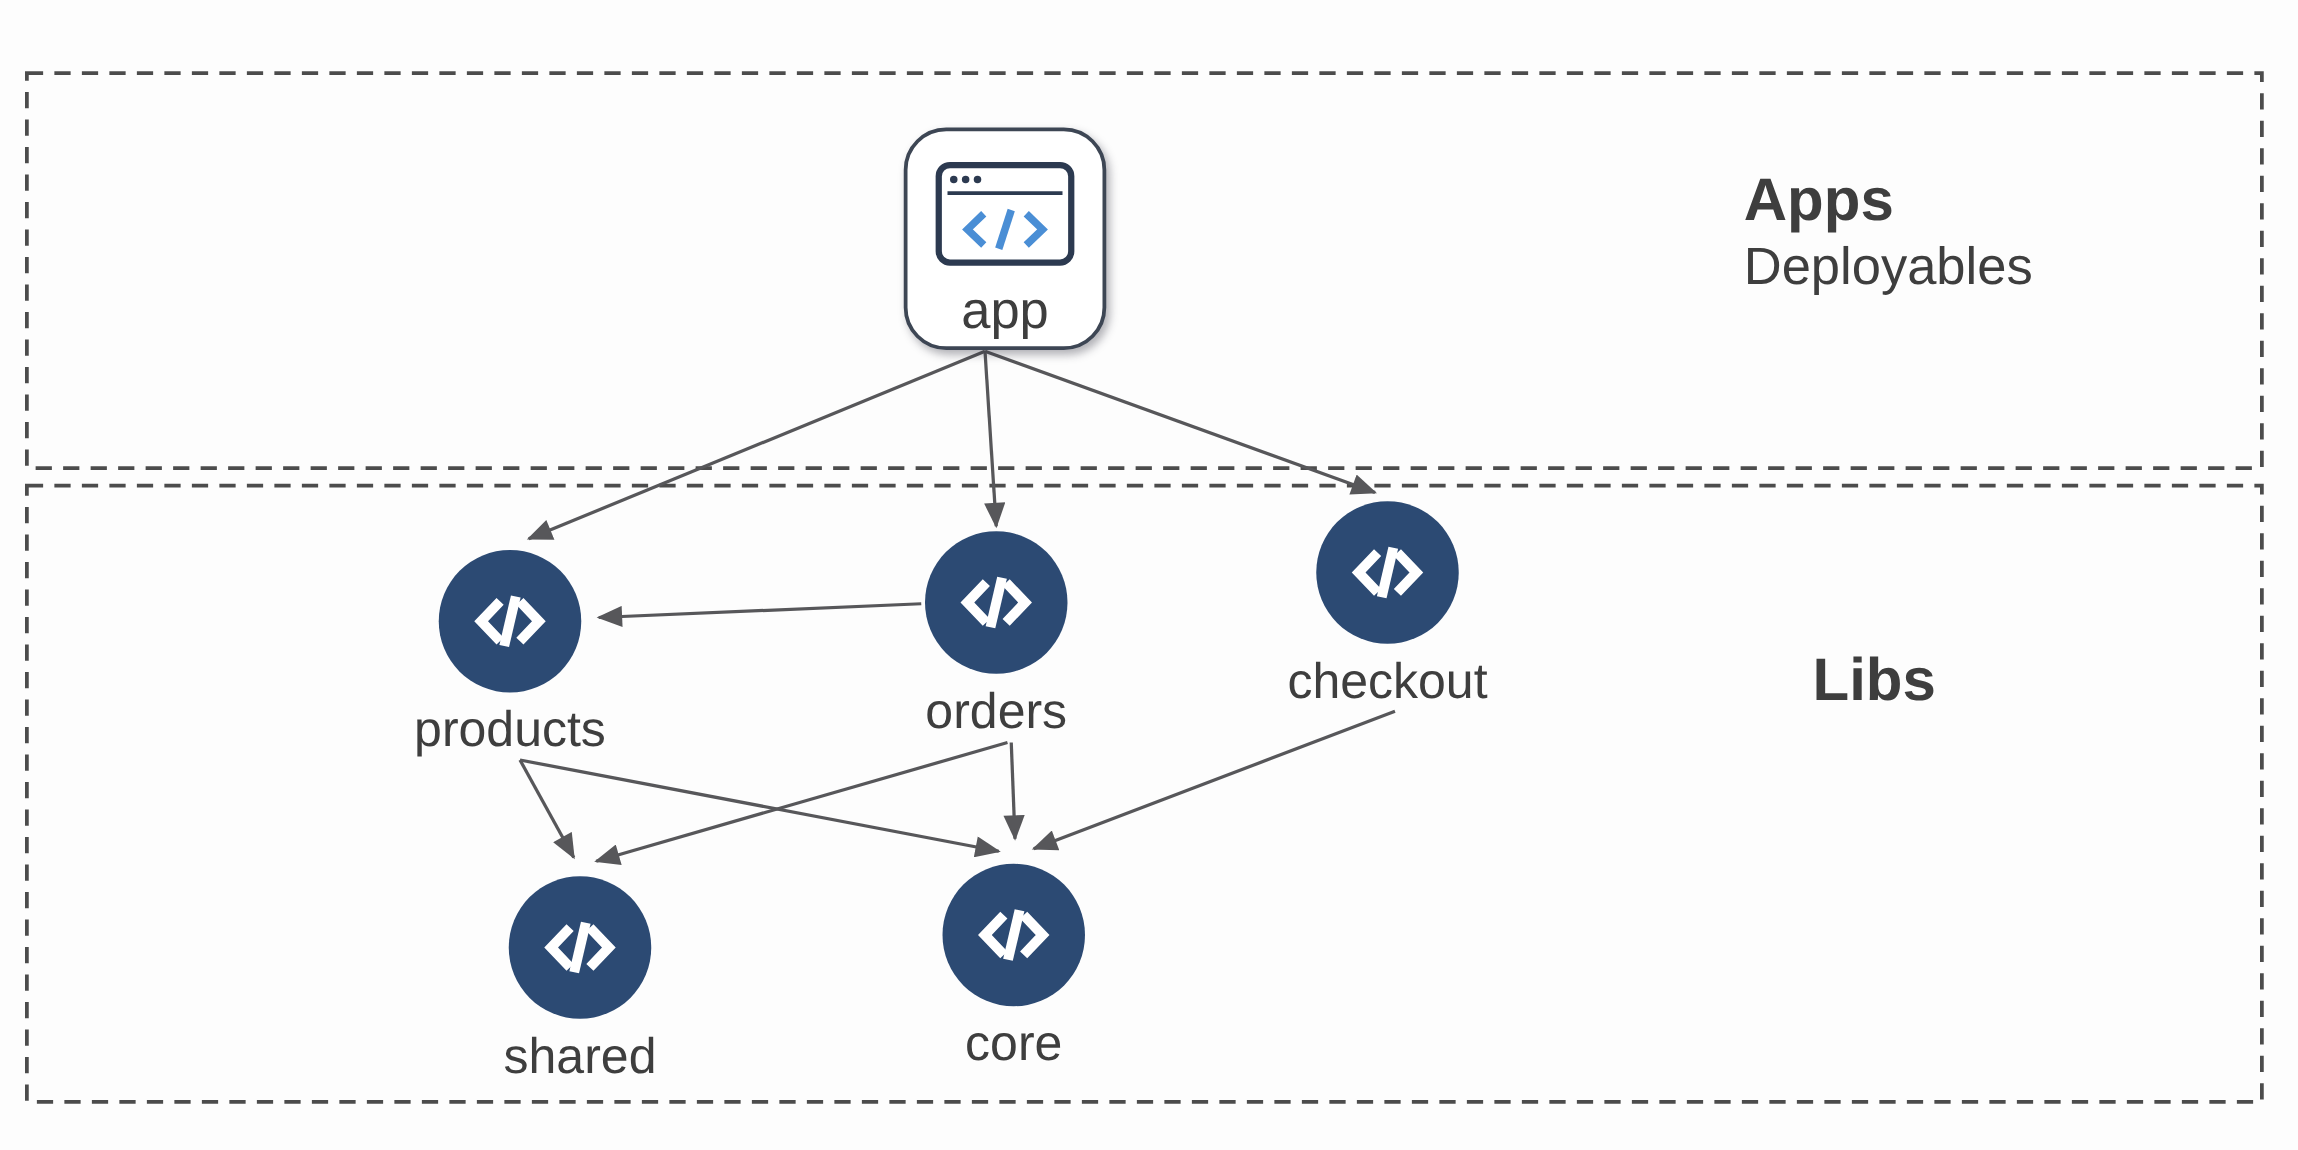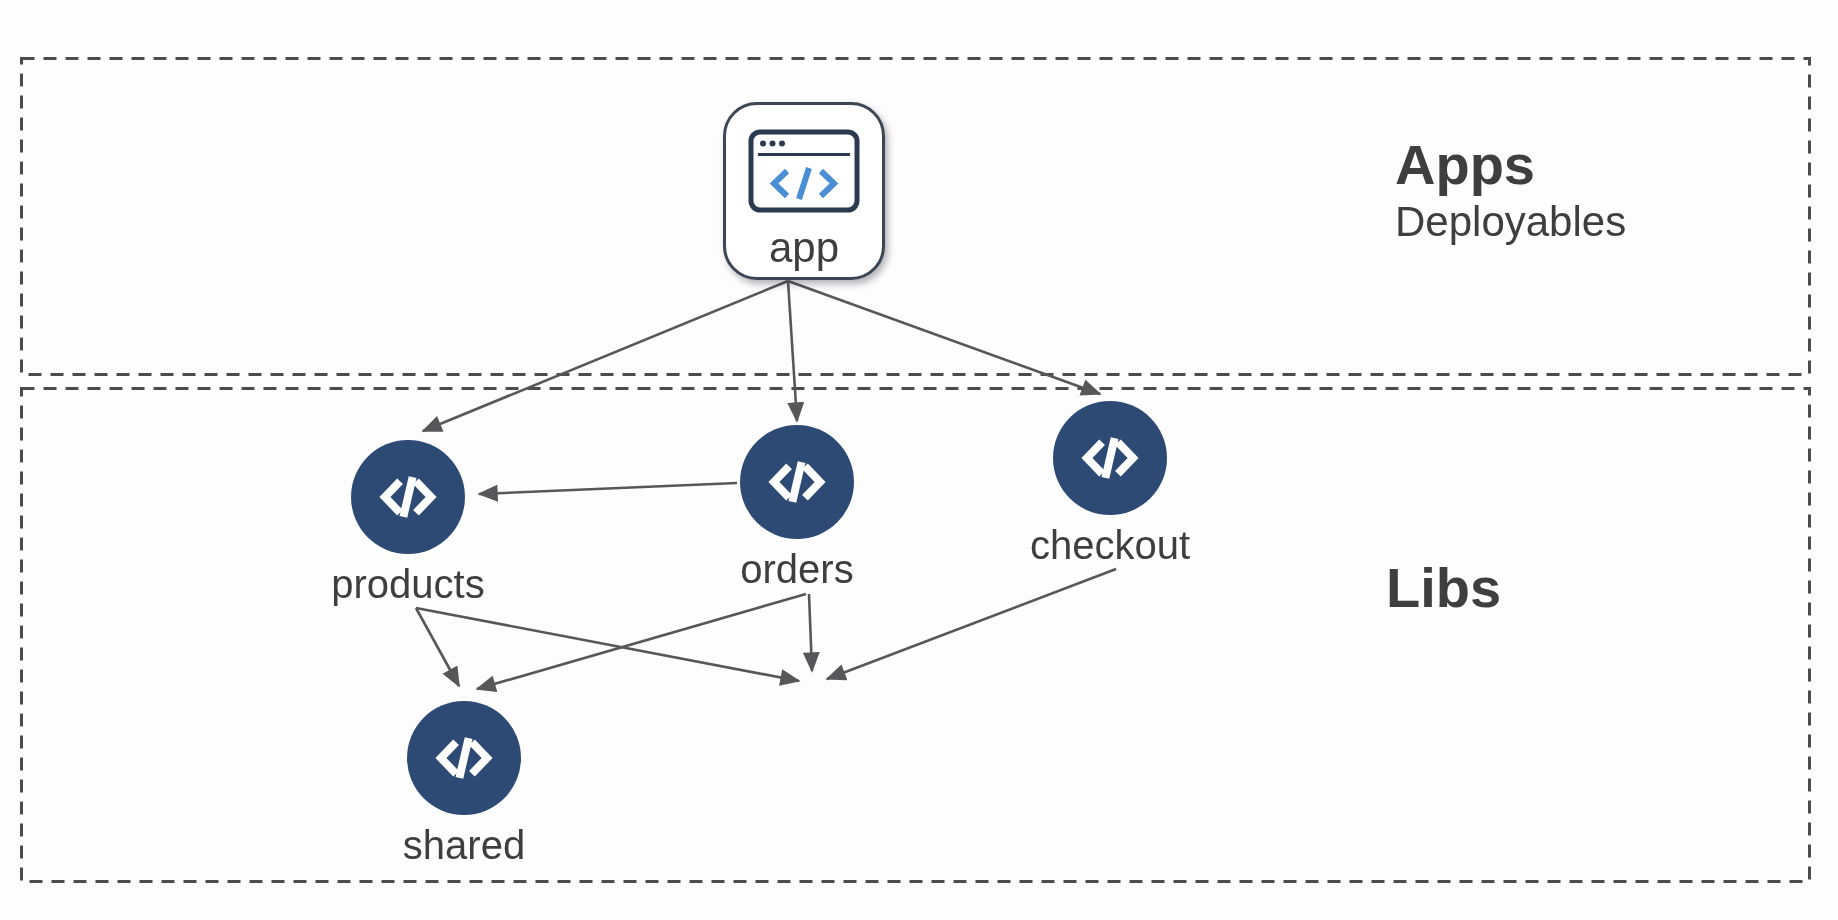--- a/index.html
+++ b/index.html
@@ -29,25 +29,25 @@
   }
   .boundary {
     fill: none;
     stroke: var(--dash-color, #4c4c4c);
     stroke-width: 3;
     stroke-dasharray: 13 9;
   }
 
   
   .section-label { position: absolute; color: var(--text-color, #3e3e3e); }
-  .section-label .title   { font-size: 56px; font-weight: bold; line-height: 1.12; }
+  .section-label .title   { font-size: 48px; font-weight: bold; line-height: 1.12; }
   .section-label .subtitle{ font-size: 42px; line-height: 1.2; }
   .section-label.libs .subtitle { font-size: 34px; margin-top: 5px; }
   .section-label.apps { left: 1395px; top: 134px; }
-  .section-label.libs { left: 1386px; top: 518px; margin-top: 39px; }
+  .section-label.libs { left: 1450px; top: 518px; }
 
   
   .app-card {
     position: absolute;
     left: 723px; top: 102px;
     width: 162px; height: 178px;
     box-sizing: border-box;
     background: #ffffff;
     border: 3px solid var(--card-border, #3d4654);
     border-radius: 34px;
@@ -186,14 +186,26 @@
         <g stroke="#ffffff" stroke-width="12" fill="none">
           <polyline points="38,26 15,50 38,74"></polyline>
           <line x1="57" y1="20" x2="43" y2="80"></line>
           <polyline points="62,26 85,50 62,74"></polyline>
         </g>
       </svg>
     </div>
     <div class="node-label">shared</div>
   </div>
 
+  <div class="lib-node core">
+    <div class="circle">
+      <svg width="66" height="66" viewBox="0 0 100 100">
+        <g stroke="#ffffff" stroke-width="12" fill="none">
+          <polyline points="38,26 15,50 38,74"></polyline>
+          <line x1="57" y1="20" x2="43" y2="80"></line>
+          <polyline points="62,26 85,50 62,74"></polyline>
+        </g>
+      </svg>
+    </div>
+    <div class="node-label">core</div>
+  </div>
 
 </div>
 
 </body></html>

